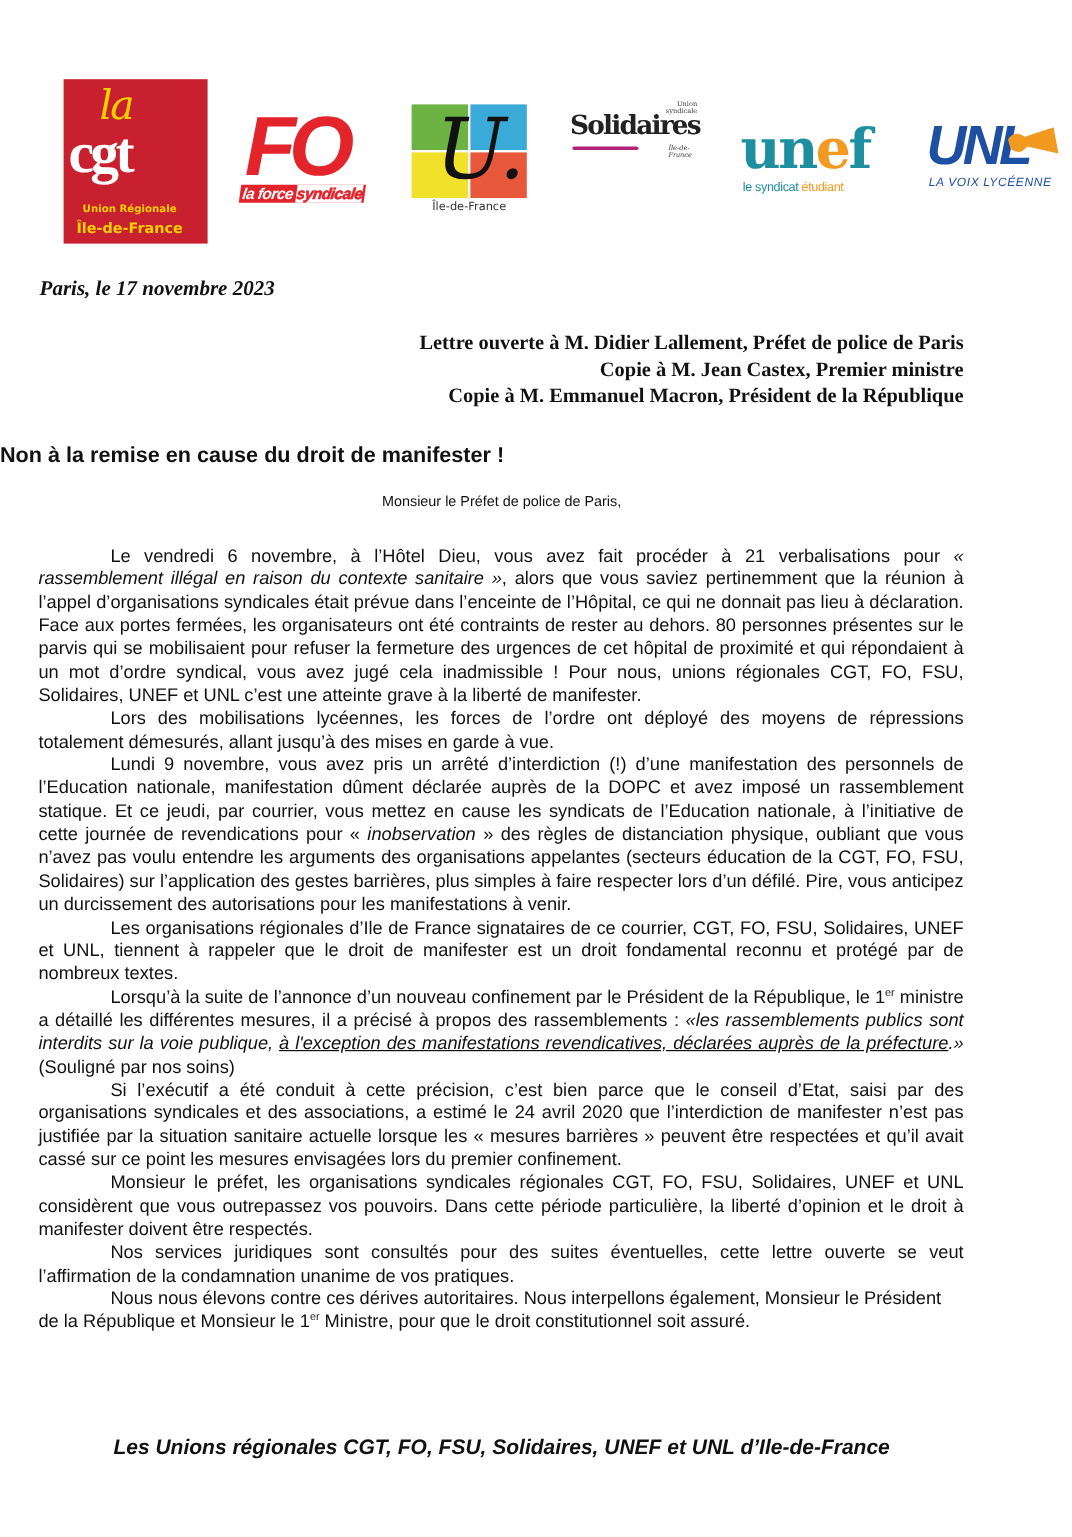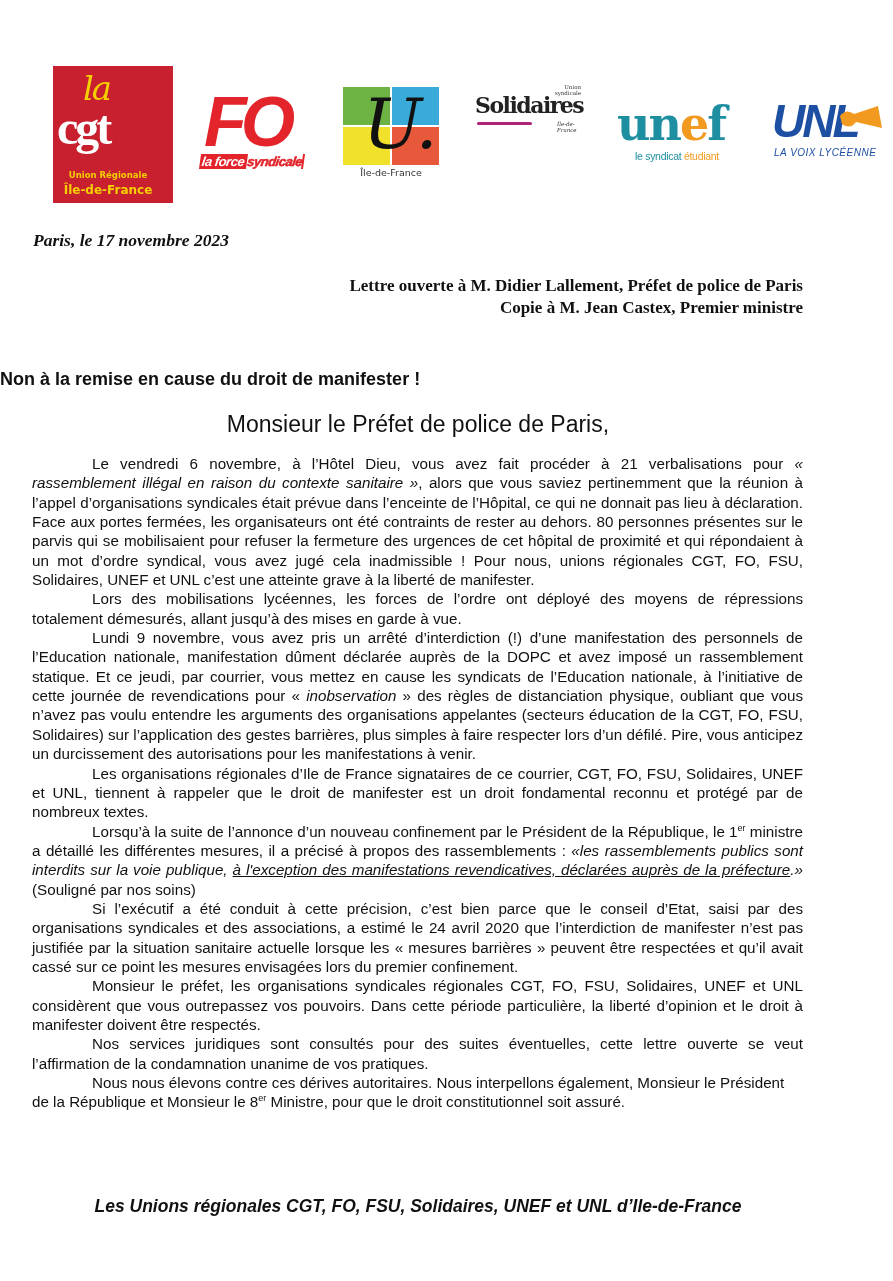--- a/index.html
+++ b/index.html
@@ -29,32 +29,32 @@
   
   .sol { left:475px; top:84px; width:110px; height:50px; }
   .sol .word { position:absolute; left:0; top:8px; font-family:"DejaVu Serif", serif; font-weight:bold; font-size:22px; color:#222; letter-spacing:-1.5px; }
   .sol .us { position:absolute; right:4px; top:0; font-family:"DejaVu Serif", serif; font-size:5.5px; color:#333; text-align:right; line-height:6px; }
   .sol .bar { position:absolute; left:2px; top:38px; width:55px; height:3px; background:#b0237a; border-radius:2px; }
   .sol .idf { position:absolute; left:82px; top:37px; font-family:"DejaVu Serif", serif; font-style:italic; font-size:5.5px; color:#333; }
   
   .unef { left:617px; top:103px; width:125px; height:60px; }
   .unef .word { position:absolute; left:0; top:-6px; font-family:"DejaVu Serif", serif; font-weight:bold; font-size:46px; color:#1e8fa0; letter-spacing:-2px; }
   .unef .word .e { color:#f29a1f; }
-  .unef .tag { position:absolute; left:18px; top:47px; font-family:"Liberation Sans", sans-serif; font-size:10.5px; color:#1e8fa0; letter-spacing:-0.3px; }
+  .unef .tag { position:absolute; left:2px; top:47px; font-family:"Liberation Sans", sans-serif; font-size:10.5px; color:#1e8fa0; letter-spacing:-0.3px; }
   .unef .tag .o { color:#f29a1f; }
   
   .unl { left:772px; top:100px; width:118px; height:65px; }
   .unl .word { position:absolute; left:0; top:-6px; font-family:"Liberation Sans", sans-serif; font-weight:bold; font-style:italic; font-size:46px; color:#1d4fa3; letter-spacing:-3px; }
   .unl .horn { position:absolute; left:66px; top:6px; width:46px; height:26px; }
   .unl .tag { position:absolute; left:2px; top:47px; font-family:"Liberation Sans", sans-serif; font-style:italic; font-size:10px; color:#1d4fa3; letter-spacing:0.5px; }
 
   .date { position:absolute; left:33px; top:230px; font-family:"Liberation Serif", serif; font-weight:bold; font-style:italic; font-size:17.5px; }
   .recipients { position:absolute; right:90px; top:275px; text-align:right; font-family:"Liberation Serif", serif; font-weight:bold; font-size:17px; line-height:22px; }
   .title { position:absolute; left:0; width:836px; top:369px; text-align:left; font-family:"Liberation Sans", sans-serif; font-weight:bold; font-size:18px; }
-  .salutation { position:absolute; left:0; width:836px; top:411px; text-align:center; font-family:"Liberation Sans", sans-serif; font-size:23px; }
+  .salutation { position:absolute; left:0; width:836px; top:411px; text-align:center; font-family:"Liberation Sans", sans-serif; font-size:12px; }
   .body { position:absolute; left:32px; width:771px; top:454px; font-family:"Liberation Sans", sans-serif; font-size:15.2px; line-height:19.35px; text-align:justify; }
   .body p { margin:0; text-indent:60px; }
   .body sup { font-size:9px; line-height:0; }
   .signature { position:absolute; left:0; width:836px; top:1196px; text-align:center; font-family:"Liberation Sans", sans-serif; font-weight:bold; font-style:italic; font-size:17.5px; }
 </style>
 </head>
 <body>
 
 <div class="logos">
   <div class="logo cgt">
@@ -97,30 +97,31 @@
     </svg>
     <span class="tag">LA VOIX LYCÉENNE</span>
   </div>
 </div>
 
 <div class="date">Paris, le 17 novembre 2023</div>
 
 <div class="recipients">
   <div>Lettre ouverte à M. Didier Lallement, Préfet de police de Paris</div>
   <div>Copie à M. Jean Castex, Premier ministre</div>
+  <div>Copie à M. Emmanuel Macron, Président de la République</div>
 </div>
 
 <div class="title">Non à la remise en cause du droit de manifester !</div>
 <div class="salutation">Monsieur le Préfet de police de Paris,</div>
 
 <div class="body">
   <p><span>Le vendredi 6 novembre, à l’Hôtel Dieu, vous avez fait procéder à 21 verbalisations pour </span><em>« rassemblement illégal en raison du contexte sanitaire »</em><span>, alors que vous saviez pertinemment que la réunion à l’appel d’organisations syndicales était prévue dans l’enceinte de l’Hôpital, ce qui ne donnait pas lieu à déclaration. Face aux portes fermées, les organisateurs ont été contraints de rester au dehors. 80 personnes présentes sur le parvis qui se mobilisaient pour refuser la fermeture des urgences de cet hôpital de proximité et qui répondaient à un mot d’ordre syndical, vous avez jugé cela inadmissible ! Pour nous, unions régionales CGT, FO, FSU, Solidaires, UNEF et UNL c’est une atteinte grave à la liberté de manifester.</span></p>
   <p>Lors des mobilisations lycéennes, les forces de l’ordre ont déployé des moyens de répressions totalement démesurés, allant jusqu’à des mises en garde à vue.</p>
   <p><span>Lundi 9 novembre, vous avez pris un arrêté d’interdiction (!) d’une manifestation des personnels de l’Education nationale, manifestation dûment déclarée auprès de la DOPC et avez imposé un rassemblement statique. Et ce jeudi, par courrier, vous mettez en cause les syndicats de l’Education nationale, à l’initiative de cette journée de revendications pour « </span><em>inobservation</em><span> » des règles de distanciation physique, oubliant que vous n’avez pas voulu entendre les arguments des organisations appelantes (secteurs éducation de la CGT, FO, FSU, Solidaires) sur l’application des gestes barrières, plus simples à faire respecter lors d’un défilé. Pire, vous anticipez un durcissement des autorisations pour les manifestations à venir.</span></p>
   <p>Les organisations régionales d’Ile de France signataires de ce courrier, CGT, FO, FSU, Solidaires, UNEF et UNL, tiennent à rappeler que le droit de manifester est un droit fondamental reconnu et protégé par de nombreux textes.</p>
   <p><span>Lorsqu’à la suite de l’annonce d’un nouveau confinement par le Président de la République, le 1</span><sup>er</sup><span> ministre a détaillé les différentes mesures, il a précisé à propos des rassemblements : </span><em>«les rassemblements publics sont interdits sur la voie publique, </em><em><u>à l'exception des manifestations revendicatives, déclarées auprès de la préfecture</u></em><em>.»</em><span> (Souligné par nos soins)</span></p>
   <p>Si l’exécutif a été conduit à cette précision, c’est bien parce que le conseil d’Etat, saisi par des organisations syndicales et des associations, a estimé le 24 avril 2020 que l’interdiction de manifester n’est pas justifiée par la situation sanitaire actuelle lorsque les « mesures barrières » peuvent être respectées et qu’il avait cassé sur ce point les mesures envisagées lors du premier confinement.</p>
   <p>Monsieur le préfet, les organisations syndicales régionales CGT, FO, FSU, Solidaires, UNEF et UNL considèrent que vous outrepassez vos pouvoirs. Dans cette période particulière, la liberté d’opinion et le droit à manifester doivent être respectés.</p>
   <p>Nos services juridiques sont consultés pour des suites éventuelles, cette lettre ouverte se veut l’affirmation de la condamnation unanime de vos pratiques.</p>
-  <p style="text-align:left"><span>Nous nous élevons contre ces dérives autoritaires. Nous interpellons également, Monsieur le Président de la République et Monsieur le 8</span><sup>er</sup><span> Ministre, pour que le droit constitutionnel soit assuré.</span></p>
+  <p style="text-align:left"><span>Nous nous élevons contre ces dérives autoritaires. Nous interpellons également, Monsieur le Président de la République et Monsieur le 1</span><sup>er</sup><span> Ministre, pour que le droit constitutionnel soit assuré.</span></p>
 </div>
 
 <div class="signature">Les Unions régionales CGT, FO, FSU, Solidaires, UNEF et UNL d’Ile-de-France</div>
 
 </body></html>

